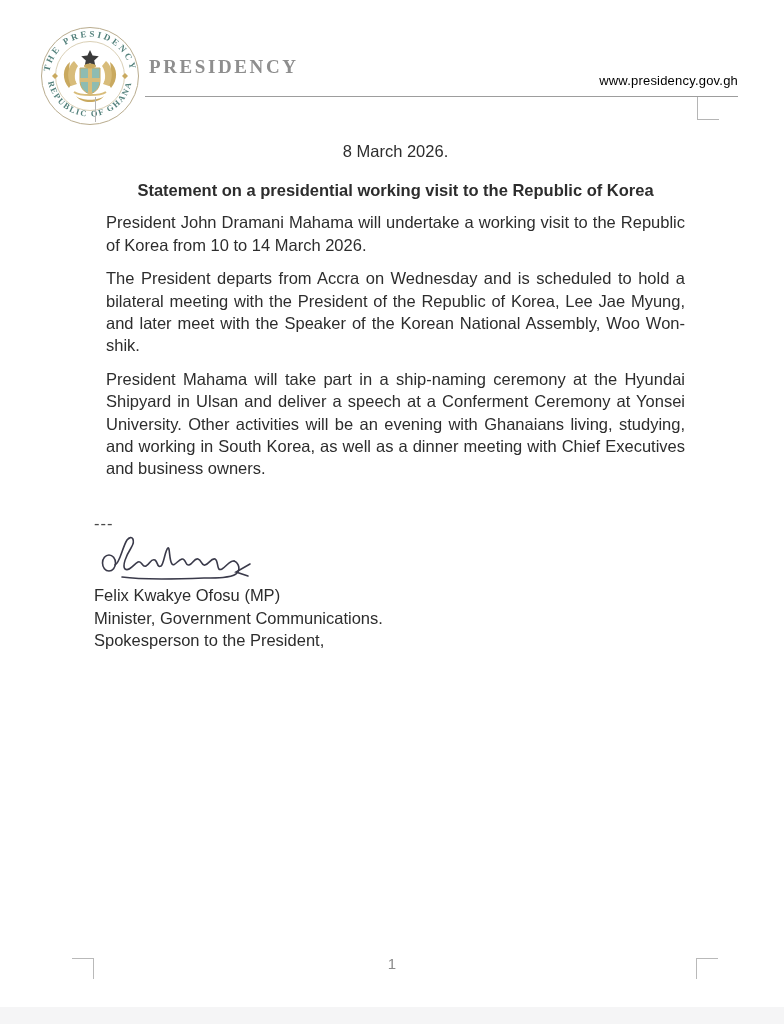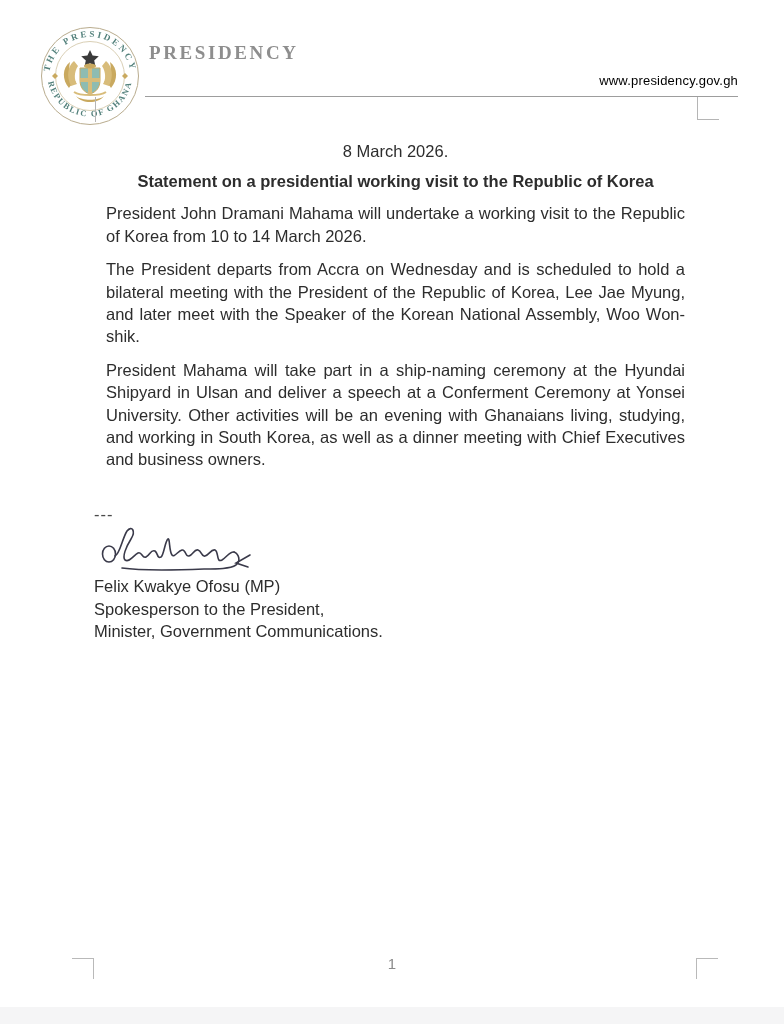--- a/index.html
+++ b/index.html
@@ -7,38 +7,38 @@
   body {
     font-family:"Liberation Sans","DejaVu Sans",sans-serif;
     background:#ffffff; position:relative; overflow:hidden;
     color:#2f2f2f;
   }
   .page { position:absolute; inset:0; background:#ffffff; }
   .bottom-strip { position:absolute; left:0; right:0; bottom:0; height:17px; background:#f5f5f6; }
 
   
   .logo { position:absolute; left:38px; top:26px; width:104px; height:100px; }
-  .brand { position:absolute; left:149px; top:42px;
+  .brand { position:absolute; left:149px; top:56px;
     font-family:"Liberation Serif","DejaVu Serif",serif;
     font-weight:700; font-size:19px; line-height:22px;
     letter-spacing:2.6px; color:#8e8e8e; }
   .website { position:absolute; top:73px; right:46px;
     font-size:13px; color:#000000; letter-spacing:0.2px; }
   .header-rule { position:absolute; left:145px; top:96px; width:593px;
     border-top:1px solid #9d9d9d; }
   .mark-under-logo { position:absolute; left:95px; top:97px; height:25px; width:0;
     border-left:1px solid #b5b5b5; }
   .mark-under-rule { position:absolute; left:697px; top:97px; width:22px; height:23px;
     border-left:1px solid #b5b5b5; border-bottom:1px solid #b5b5b5; }
 
   
   .doc-body { position:absolute; left:94px; top:140px; width:603px;
     font-size:16.5px; line-height:22.4px; color:#2d2d2d; }
   .date { text-align:center; line-height:22px; }
-  .doc-title { text-align:center; font-weight:700; margin:8px 0 10px; }
+  .doc-title { text-align:center; font-weight:700; margin:17px 0 10px; }
   .doc-body p.para { text-align:justify; margin:0 12px 11px; }
   .sep { margin-top:32px; line-height:22px; letter-spacing:1px; color:#4a4a4a; }
   .signature { display:block; margin:2px 0 2px 4px; }
   .sig-block div { line-height:22.4px; }
 
   
   .page-number { position:absolute; left:0; right:0; top:955px;
     text-align:center; font-size:15px; color:#8a8a8a; }
   .corner-left { position:absolute; left:72px; top:958px; width:22px; height:21px;
     border-top:1px solid #b9b9b9; border-right:1px solid #b9b9b9; }
@@ -111,22 +111,22 @@
       <svg class="signature" width="168" height="46" viewBox="0 0 168 46" xmlns="http://www.w3.org/2000/svg">
         <g fill="none" stroke="#3a3a4a" stroke-width="1.6" stroke-linecap="round">
           <ellipse cx="11" cy="27" rx="6.5" ry="8"></ellipse>
           <path d="M17 29 C22 27 24 12 29 4 C34 -2 38 4 33 12 C28 20 24 30 27 33 C31 36 36 28 40 26 C44 24 44 32 48 30 C52 28 53 22 57 24 C60 26 59 32 63 30 C66 28 67 14 70 12 C72 11 71 24 74 28 C76 31 80 24 84 23 C88 22 87 30 91 29 C95 28 96 22 100 23 C104 24 103 30 107 29 C111 28 113 22 117 23 C121 25 118 36 124 33 C129 30 132 24 136 25"></path>
           <path d="M136 25 C141 27 143 34 138 38 C132 42 120 42 106 42 C80 43 45 44 24 41"></path>
           <path d="M152 28 L138 36 L150 40"></path>
         </g>
       </svg>
 
       <div>Felix Kwakye Ofosu (MP)</div>
+      <div>Minister, Government Communications.</div>
       <div>Spokesperson to the President,</div>
-      <div>Minister, Government Communications.</div>
     </div>
   </div>
 
   <div class="page-number">1</div>
   <div class="corner-left"></div>
   <div class="corner-right"></div>
 
   <div class="bottom-strip"></div>
 </div>
 

